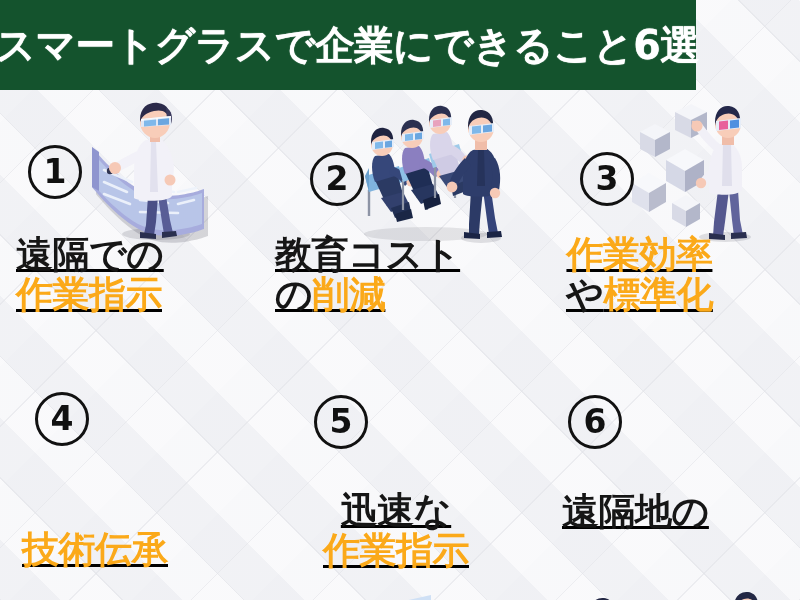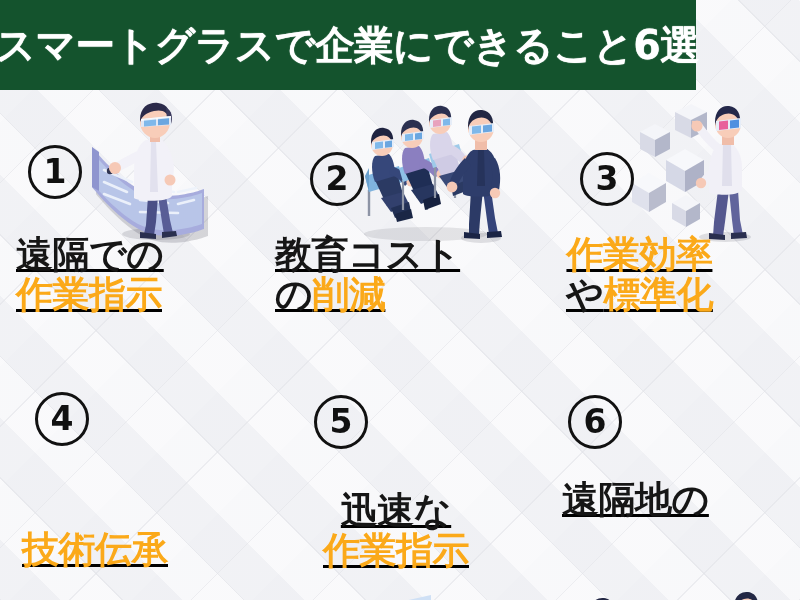--- a/index.html
+++ b/index.html
@@ -577,18 +577,18 @@
     <div class="caption" id="caption-4" style="left:22px;  top:440px;">
       <span class="cap-line"><span class="o">技術伝承</span></span>
     </div>
 
     <div class="caption" id="caption-5" style="left:323px; top:388px;margin-top:13px;">
       <span class="cap-line" style="display:block; text-align:center;"><span class="k">迅速な</span></span>
       <span class="cap-line"><span class="o">作業指示</span></span>
     </div>
 
     <div class="caption" id="caption-6" style="left:562px; top:390px;">
-      <span class="cap-line" style="display:block; "><span class="k">遠隔地の</span></span>
+      <span class="cap-line" style="display:block; margin-top:12px;"><span class="k">遠隔地の</span></span>
     </div>
 
   </div>
 
 </div>
 
 </body></html>

